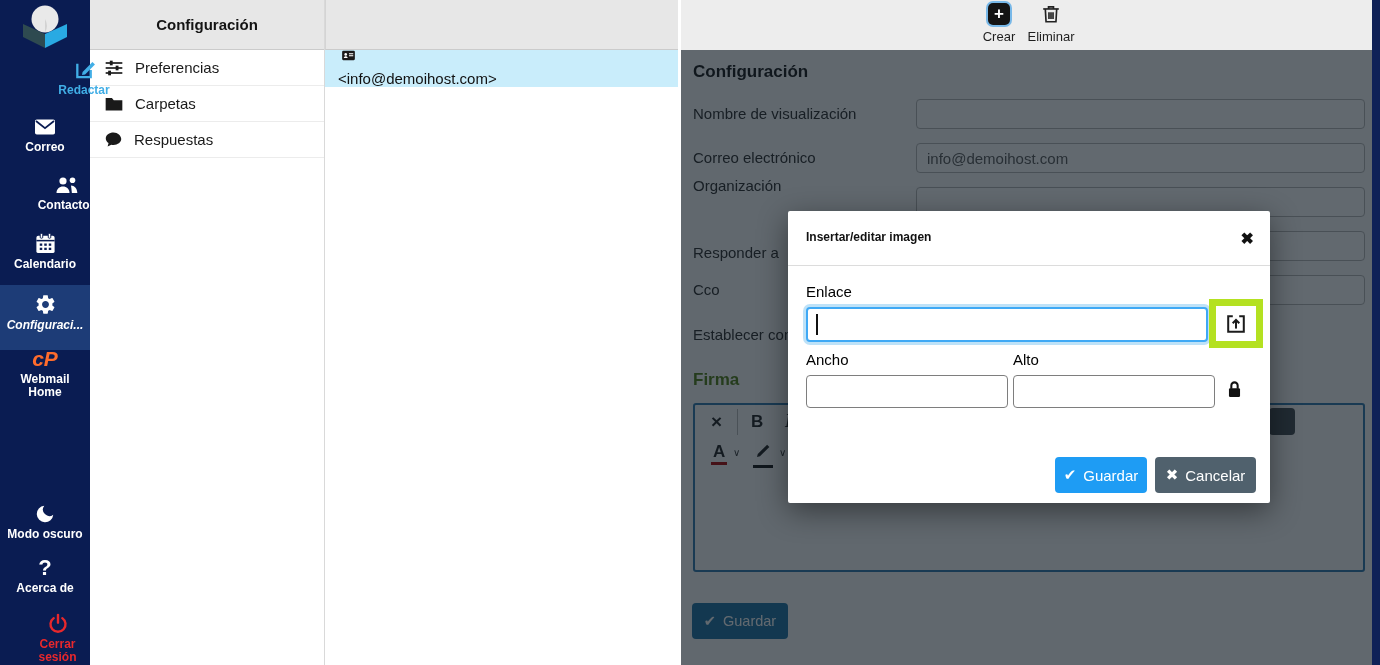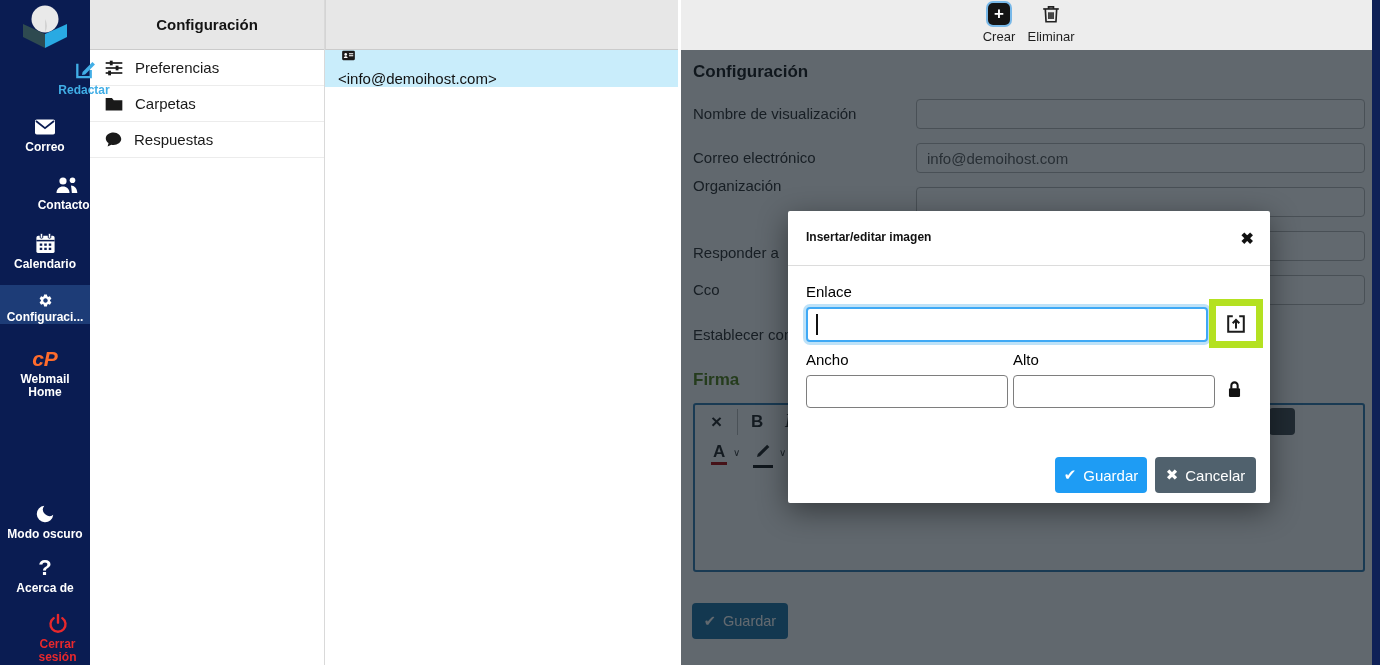--- a/index.html
+++ b/index.html
@@ -5,21 +5,21 @@
   * { margin:0; padding:0; box-sizing:border-box; }
   html,body { background:#fff; }
   body { font-family:"Liberation Sans", sans-serif; }
   #screen { position:relative; width:1380px; height:665px; overflow:hidden; background:#fff; }
 
   
   .sidebar { position:absolute; left:0; top:0; width:90px; height:665px; background:#0a1c52; z-index:20; }
   .sb-item { position:absolute; left:0; width:90px; display:flex; flex-direction:column; align-items:center; gap:3px; cursor:pointer; }
   .sb-item .lbl { font-size:12px; font-weight:700; color:#fff; text-align:center; line-height:13px; }
   .sb-item svg { display:block; }
-  .sb-sel { background:#1d3c77; padding-top:8px; height:39px; }
+  .sb-sel { background:#1d3c77; padding-top:8px; height:65px;font-style:italic; }
   .lbl-cyan { color:#41aee6 !important; }
   .lbl-red  { color:#e8282c !important; }
   .cp-logo { color:#ff6c2c; font-size:21px; font-weight:700; font-style:italic; line-height:22px; }
   .q-glyph { color:#fff; font-size:22px; font-weight:700; line-height:22px; }
   .logo { position:absolute; top:2px; left:15px; }
 
   
   .col-settings { position:absolute; left:90px; top:0; width:235px; height:665px; background:#fff; border-right:1px solid #d9d9d9; z-index:10; }
   .col-head { height:50px; background:#e7e7e7; border-bottom:1px solid #cbcbcb; display:flex; align-items:center; justify-content:center; }
   .col-head .t { font-size:15px; font-weight:700; color:#141414; }

